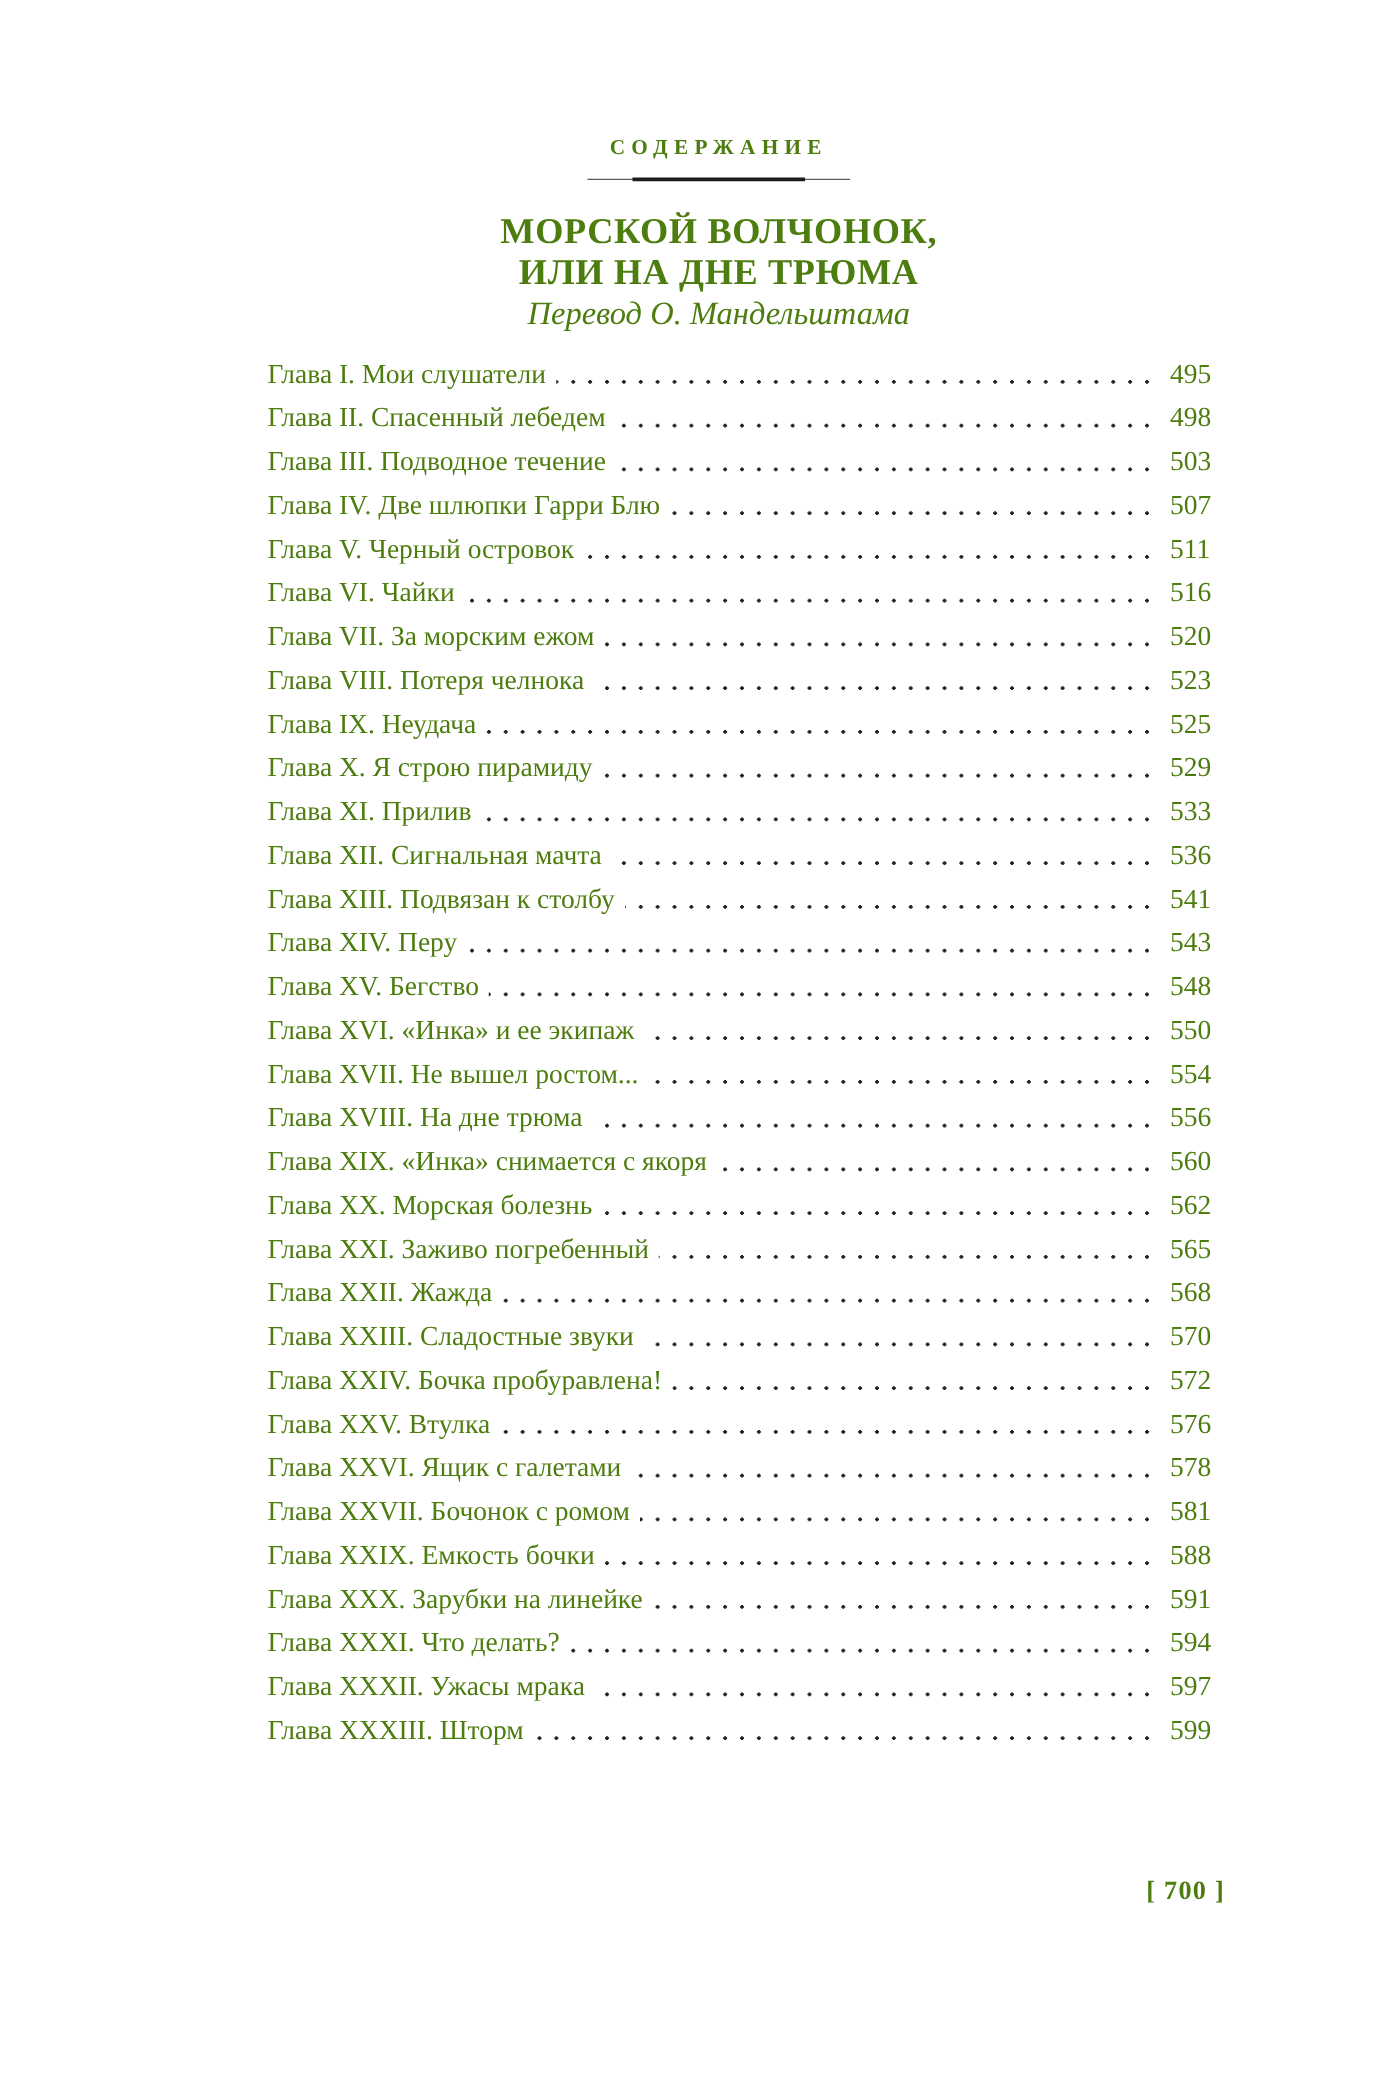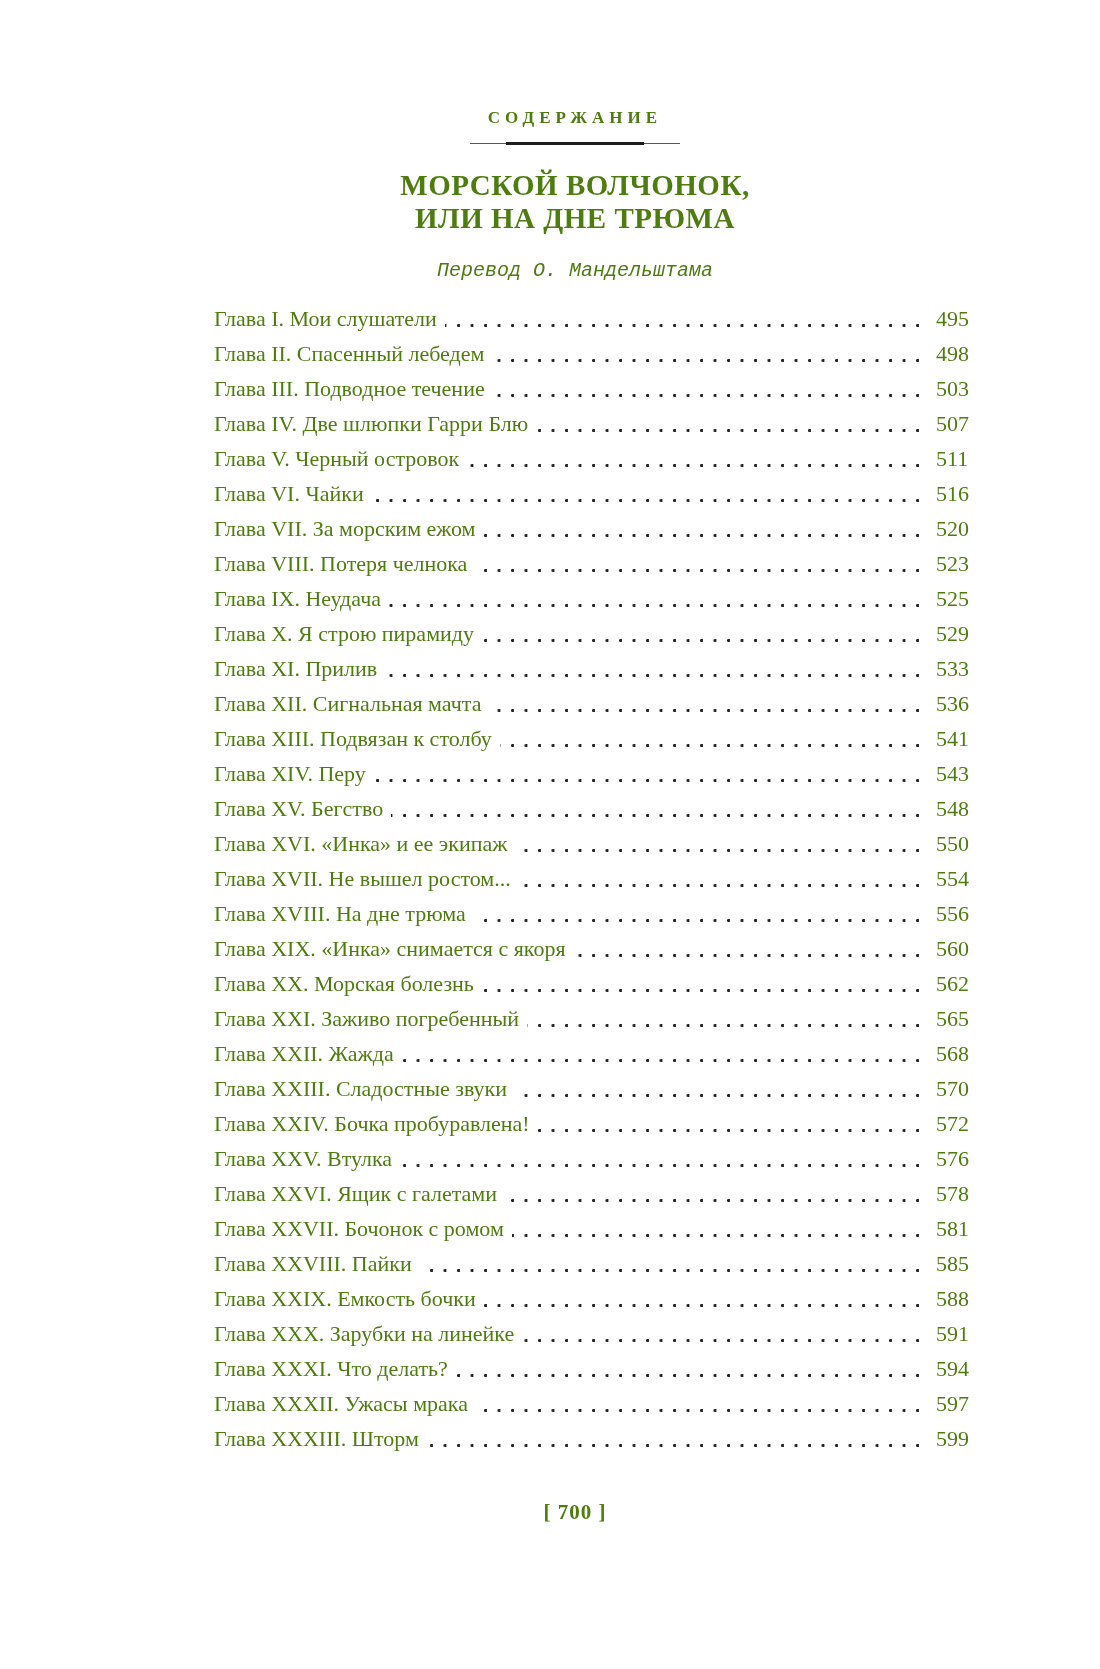--- a/index.html
+++ b/index.html
@@ -47,26 +47,25 @@
   }
   .title {
     margin-top: 24px;
     text-align: center;
     font-size: 29px;
     line-height: 33px;
     font-weight: bold;
     letter-spacing: 0.5px;
   }
   .subtitle {
-    margin-top: 22px;
+    margin-top: 2px;
     text-align: center;
     font-style: italic;
-    font-size: 20px;
+    font-size: 26px;
     line-height: 27px;
-    font-family: Liberation Mono, monospace;
   }
   .toc {
     margin-top: 17px;
     margin-left: 44px;
   }
   .row {
     display: flex;
     align-items: baseline;
     height: 35px;
     line-height: 35px;
@@ -86,21 +85,21 @@
     padding-left: 9px;
     margin-left: auto;
     min-width: 44px;
     white-space: nowrap;
   }
   .footer {
     position: absolute;
     left: 170px;
     top: 1499px;
     width: 810px;
-    text-align: center;
+    text-align: right;
     font-size: 21px;
     line-height: 26px;
     font-weight: bold;
     letter-spacing: 1px;
   }
 </style>
 </head>
 <body>
 
 <div class="page">
@@ -248,24 +247,20 @@
   <div class="row">
     <span class="label">Глава XXVI. Ящик с галетами</span>
     <span class="num">578</span>
   </div>
 
   <div class="row">
     <span class="label">Глава XXVII. Бочонок с ромом</span>
     <span class="num">581</span>
   </div>
 
-  <div class="row">
-    <span class="label">Глава XXVIII. Пайки</span>
-    <span class="num">585</span>
-  </div>
 
   <div class="row">
     <span class="label">Глава XXIX. Емкость бочки</span>
     <span class="num">588</span>
   </div>
 
   <div class="row">
     <span class="label">Глава XXX. Зарубки на линейке</span>
     <span class="num">591</span>
   </div>

